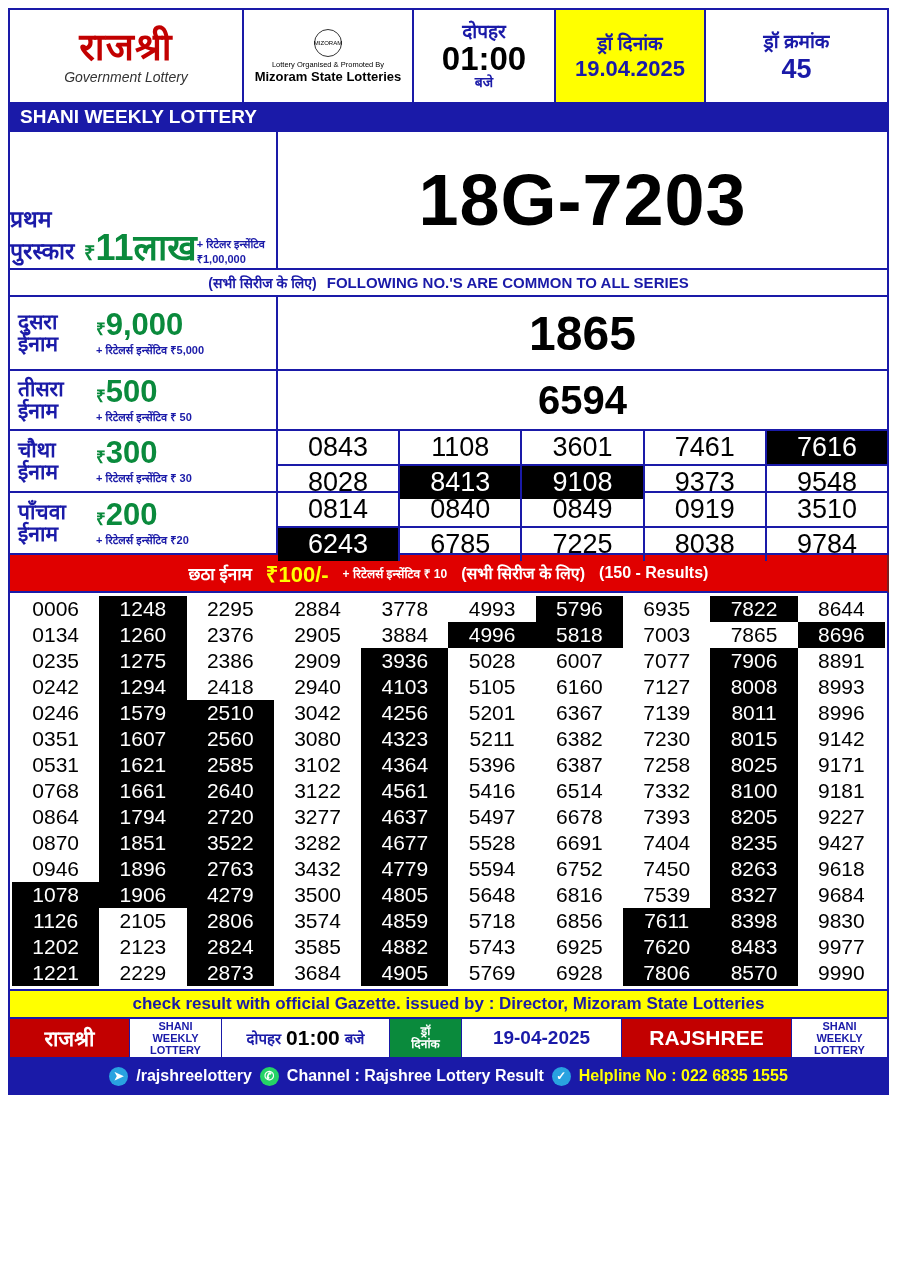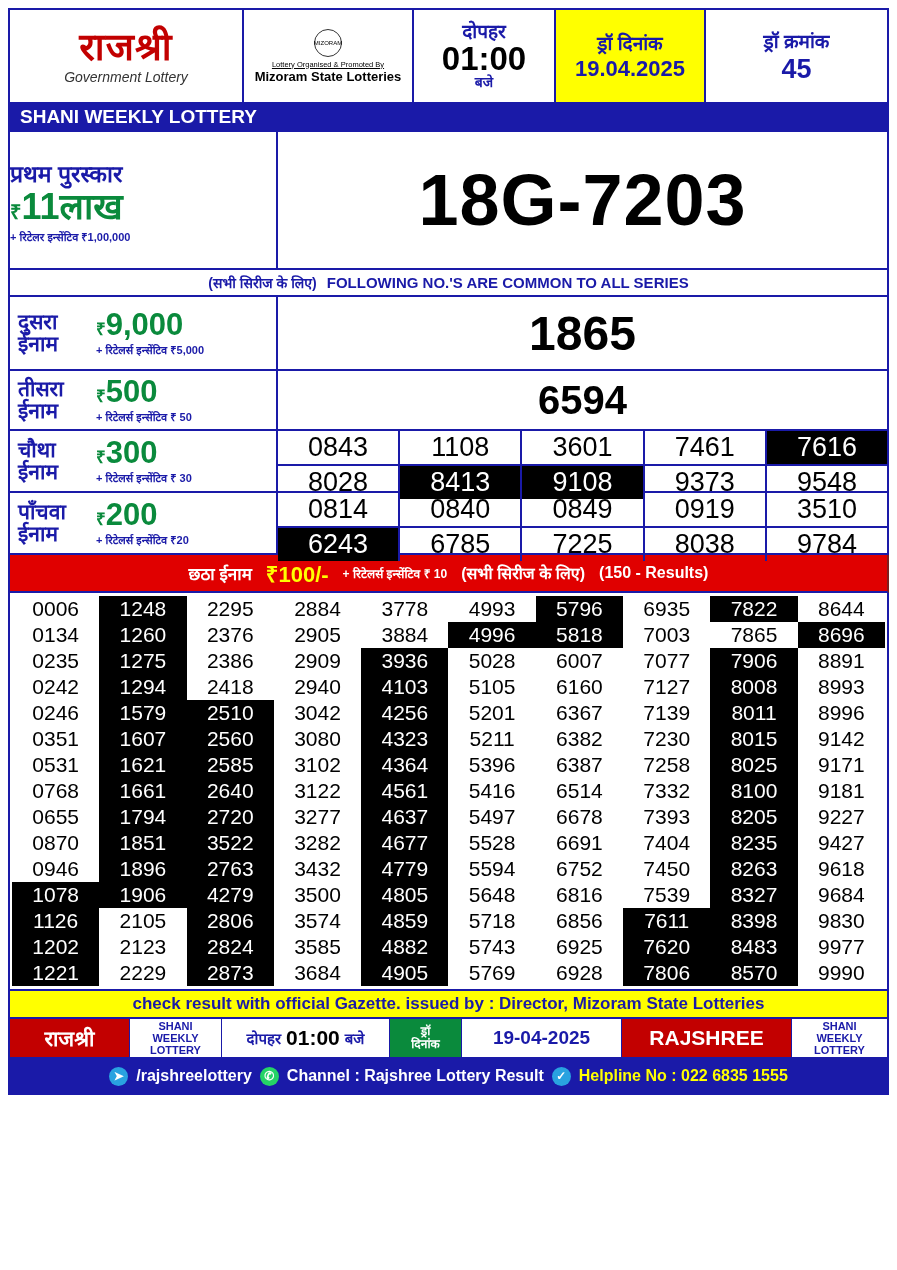--- a/index.html
+++ b/index.html
@@ -5,36 +5,36 @@
   html,body{margin:0;padding:0;background:#fff;}
   body{width:897px;height:1270px;font-family:"Liberation Sans",sans-serif;color:#000;}
   .sheet{width:897px;height:1270px;position:relative;box-sizing:border-box;padding:8px 8px 6px 8px;background:#fff;}
   
   .hdr{display:flex;border:2px solid #1a1aa8;height:96px;box-sizing:border-box;}
   .hdr .logo{width:232px;border-right:2px solid #1a1aa8;display:flex;flex-direction:column;align-items:center;justify-content:center;}
   .logo .r1{font-size:38px;font-weight:bold;color:#c20000;line-height:1;letter-spacing:1px;}
   .logo .r2{font-size:14px;color:#333;font-style:italic;margin-top:3px;}
   .hdr .miz{width:168px;border-right:2px solid #1a1aa8;display:flex;flex-direction:column;align-items:center;justify-content:center;text-align:center;}
   .miz .seal{width:26px;height:26px;border:1px solid #333;border-radius:50%;font-size:6px;display:flex;align-items:center;justify-content:center;text-align:center;line-height:1;}
-  .miz .l1{font-size:7.5px;margin-top:3px;text-decoration:underline;}
+  .miz .l1{font-size:7.5px;margin-top:3px;}
   .miz .l2{font-size:13px;font-weight:bold;}
   .hdr .time{width:140px;border-right:2px solid #1a1aa8;display:flex;flex-direction:column;align-items:center;justify-content:center;}
   .time .t1{font-size:19px;font-weight:bold;color:#1a1aa8;line-height:1.05;}
   .time .t2{font-size:33px;font-weight:bold;line-height:1;}
   .time .t3{font-size:14px;font-weight:bold;color:#1a1aa8;line-height:1.1;}
   .hdr .dt{width:148px;border-right:2px solid #1a1aa8;background:#ffff00;display:flex;flex-direction:column;align-items:center;justify-content:center;}
   .dt .d1{font-size:19px;font-weight:bold;color:#1a1aa8;}
   .dt .d2{font-size:22px;font-weight:bold;color:#1a1aa8;}
   .hdr .dn{flex:1;display:flex;flex-direction:column;align-items:center;justify-content:center;}
   .dn .n1{font-size:19px;font-weight:bold;color:#1a1aa8;}
   .dn .n2{font-size:27px;font-weight:bold;color:#1a1aa8;}
   .lotteryname{background:#1a1aa8;color:#fff;font-size:19px;font-weight:bold;padding:2px 10px;border-left:2px solid #1a1aa8;border-right:2px solid #1a1aa8;}
   
   .row{display:flex;border-left:2px solid #1a1aa8;border-right:2px solid #1a1aa8;border-bottom:2px solid #1a1aa8;box-sizing:border-box;}
-  .lbl{width:268px;border-right:2px solid #1a1aa8;box-sizing:border-box;display:flex;flex-direction:column;align-items:flex-start;justify-content:center;padding:2px 0;}
+  .lbl{width:268px;border-right:2px solid #1a1aa8;box-sizing:border-box;display:flex;flex-direction:row;align-items:flex-end;justify-content:center;padding:2px 0;}
   .first .lbl .p1{font-size:23px;font-weight:bold;color:#1a1aa8;}
   .first .lbl .p2{font-size:36px;font-weight:bold;color:#0a8a3c;line-height:1;}
   .first .lbl .p2 .rs{font-size:20px;}
   .first .lbl .p3{font-size:11px;font-weight:bold;color:#1a1aa8;margin-top:4px;}
   .first .val{flex:1;display:flex;align-items:center;justify-content:center;font-size:72px;font-weight:bold;letter-spacing:1px;}
   .common{display:flex;align-items:center;justify-content:center;gap:10px;border-left:2px solid #1a1aa8;border-right:2px solid #1a1aa8;border-bottom:2px solid #1a1aa8;padding:3px 0;}
   .common .c1{font-size:14px;font-weight:bold;color:#1a1aa8;}
   .common .c2{font-size:15px;font-weight:bold;color:#1a1aa8;}
   .p2row .lbl,.p3row .lbl{flex-direction:row;align-items:center;justify-content:flex-start;padding-left:8px;}
   .lblhi{font-size:21px;font-weight:bold;color:#1a1aa8;line-height:1.05;width:78px;text-align:left;}
@@ -300,21 +300,21 @@
             <td class="inv">2640</td>
             <td>3122</td>
             <td class="inv">4561</td>
             <td>5416</td>
             <td>6514</td>
             <td>7332</td>
             <td class="inv">8100</td>
             <td>9181</td>
           </tr>
           <tr>
-            <td>0655</td>
+            <td>0864</td>
             <td class="inv">1794</td>
             <td class="inv">2720</td>
             <td>3277</td>
             <td class="inv">4637</td>
             <td>5497</td>
             <td>6678</td>
             <td>7393</td>
             <td class="inv">8205</td>
             <td>9227</td>
           </tr>

